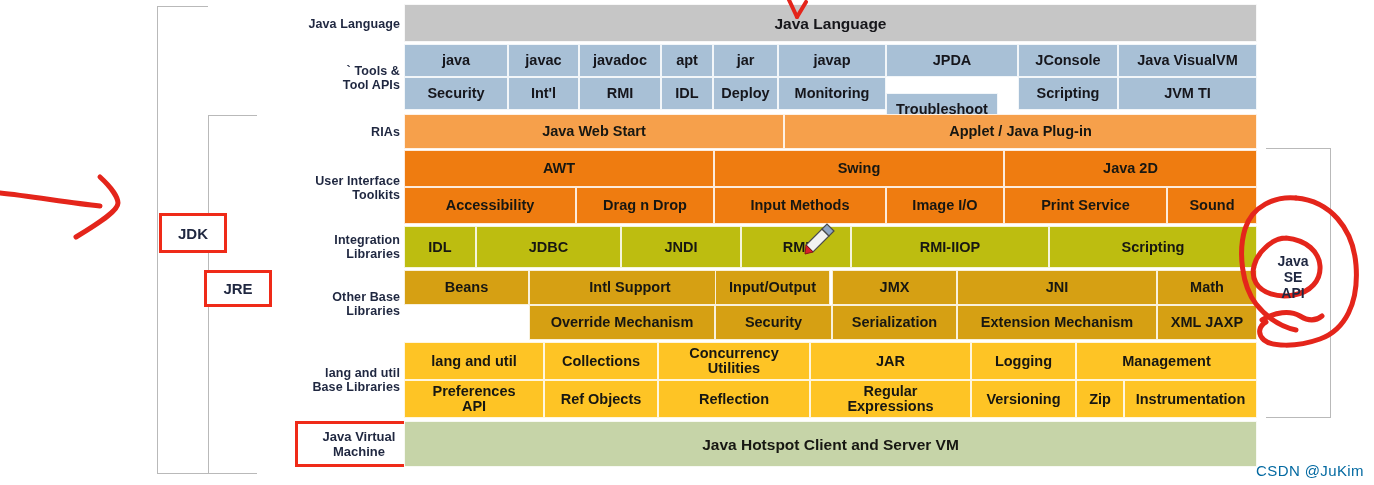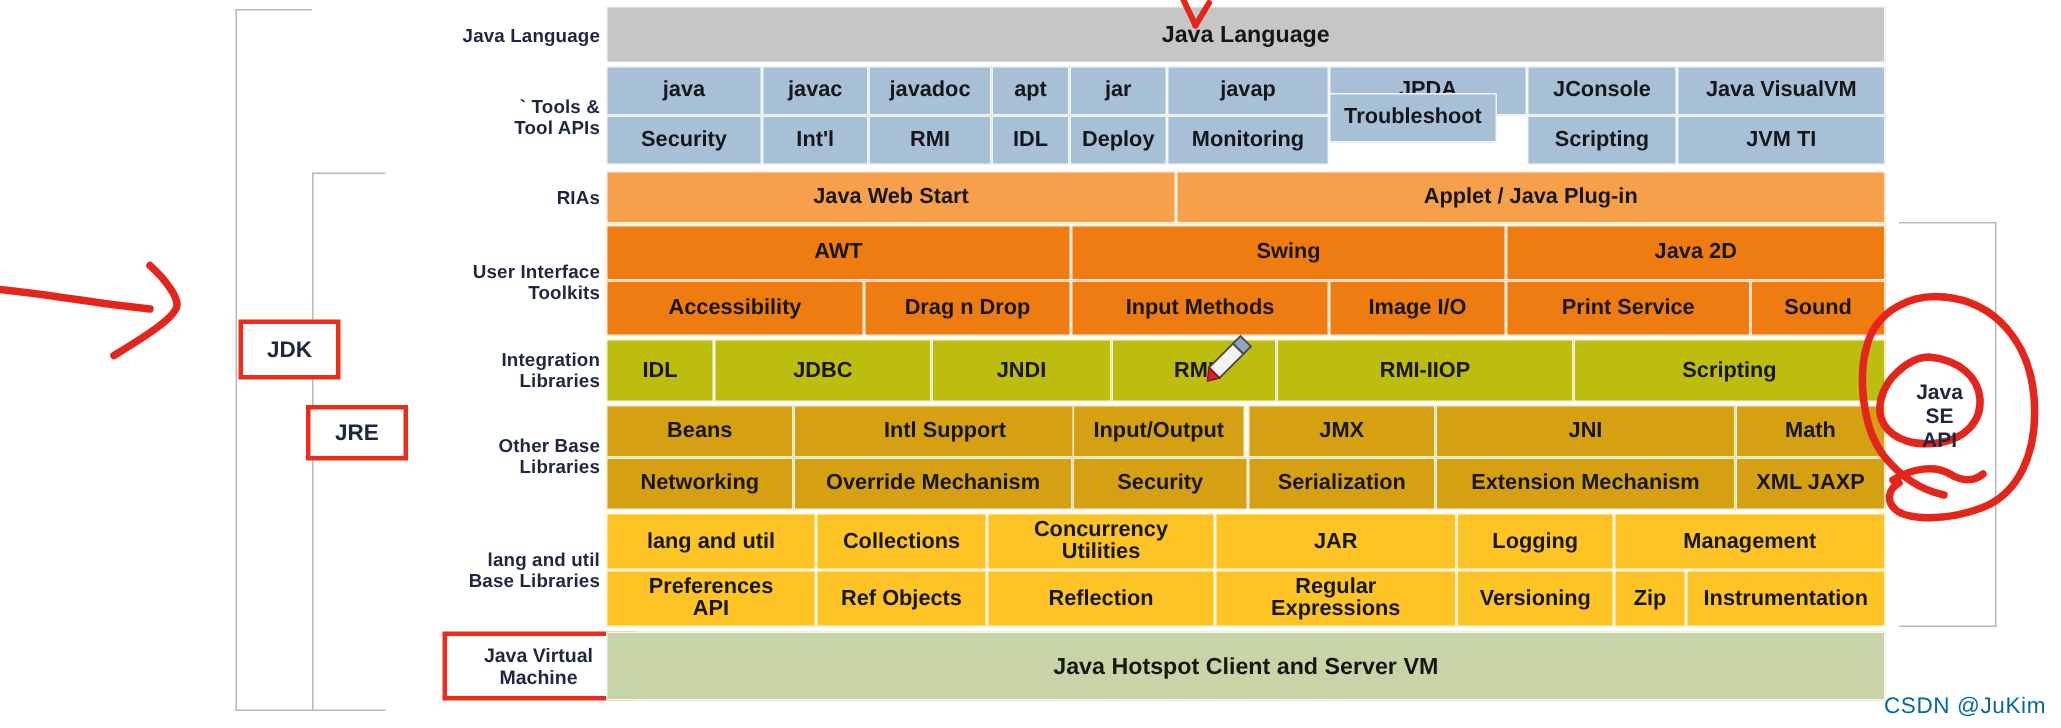--- a/index.html
+++ b/index.html
@@ -112,21 +112,21 @@
   <div class="cell c-tool" style="left:886px;top:44px;width:132px;height:33px;">JPDA</div>
   <div class="cell c-tool" style="left:1018px;top:44px;width:100px;height:33px;">JConsole</div>
   <div class="cell c-tool" style="left:1118px;top:44px;width:139px;height:33px;">Java VisualVM</div>
 
   <div class="cell c-tool" style="left:404px;top:77px;width:104px;height:33px;">Security</div>
   <div class="cell c-tool" style="left:508px;top:77px;width:71px;height:33px;">Int'l</div>
   <div class="cell c-tool" style="left:579px;top:77px;width:82px;height:33px;">RMI</div>
   <div class="cell c-tool" style="left:661px;top:77px;width:52px;height:33px;">IDL</div>
   <div class="cell c-tool" style="left:713px;top:77px;width:65px;height:33px;">Deploy</div>
   <div class="cell c-tool" style="left:778px;top:77px;width:108px;height:33px;">Monitoring</div>
-  <div class="cell c-tool" style="left:886px;top:62px;width:112px;height:33px;">Troubleshoot</div>
+  <div class="cell c-tool" style="left:886px;top:93px;width:112px;height:33px;">Troubleshoot</div>
   <div class="cell c-tool" style="left:1018px;top:77px;width:100px;height:33px;">Scripting</div>
   <div class="cell c-tool" style="left:1118px;top:77px;width:139px;height:33px;">JVM TI</div>
 
   <div class="cell c-ria" style="left:404px;top:114px;width:380px;height:35px;">Java Web Start</div>
   <div class="cell c-ria" style="left:784px;top:114px;width:473px;height:35px;">Applet / Java Plug-in</div>
 
   <div class="cell c-ui" style="left:404px;top:150px;width:310px;height:37px;">AWT</div>
   <div class="cell c-ui" style="left:714px;top:150px;width:290px;height:37px;">Swing</div>
   <div class="cell c-ui" style="left:1004px;top:150px;width:253px;height:37px;">Java 2D</div>
 
@@ -144,21 +144,20 @@
   <div class="cell c-int" style="left:851px;top:226px;width:198px;height:42px;">RMI-IIOP</div>
   <div class="cell c-int" style="left:1049px;top:226px;width:208px;height:42px;">Scripting</div>
 
   <div class="cell c-other" style="left:404px;top:270px;width:125px;height:35px;">Beans</div>
   <div class="cell c-other" style="left:529px;top:270px;width:202px;height:35px;">Intl Support</div>
   <div class="cell c-other" style="left:715px;top:270px;width:115px;height:35px;">Input/Output</div>
   <div class="cell c-other" style="left:832px;top:270px;width:125px;height:35px;">JMX</div>
   <div class="cell c-other" style="left:957px;top:270px;width:200px;height:35px;">JNI</div>
   <div class="cell c-other" style="left:1157px;top:270px;width:100px;height:35px;">Math</div>
 
-  <div class="cell c-other" style="left:404px;top:305px;width:125px;height:35px;">Networking</div>
   <div class="cell c-other" style="left:529px;top:305px;width:186px;height:35px;">Override Mechanism</div>
   <div class="cell c-other" style="left:715px;top:305px;width:117px;height:35px;">Security</div>
   <div class="cell c-other" style="left:832px;top:305px;width:125px;height:35px;">Serialization</div>
   <div class="cell c-other" style="left:957px;top:305px;width:200px;height:35px;">Extension Mechanism</div>
   <div class="cell c-other" style="left:1157px;top:305px;width:100px;height:35px;">XML JAXP</div>
 
   <div class="cell c-lang2" style="left:404px;top:342px;width:140px;height:38px;">lang and util</div>
   <div class="cell c-lang2" style="left:544px;top:342px;width:114px;height:38px;">Collections</div>
   <div class="cell c-lang2" style="left:658px;top:342px;width:152px;height:38px;">Concurrency
 Utilities</div>

